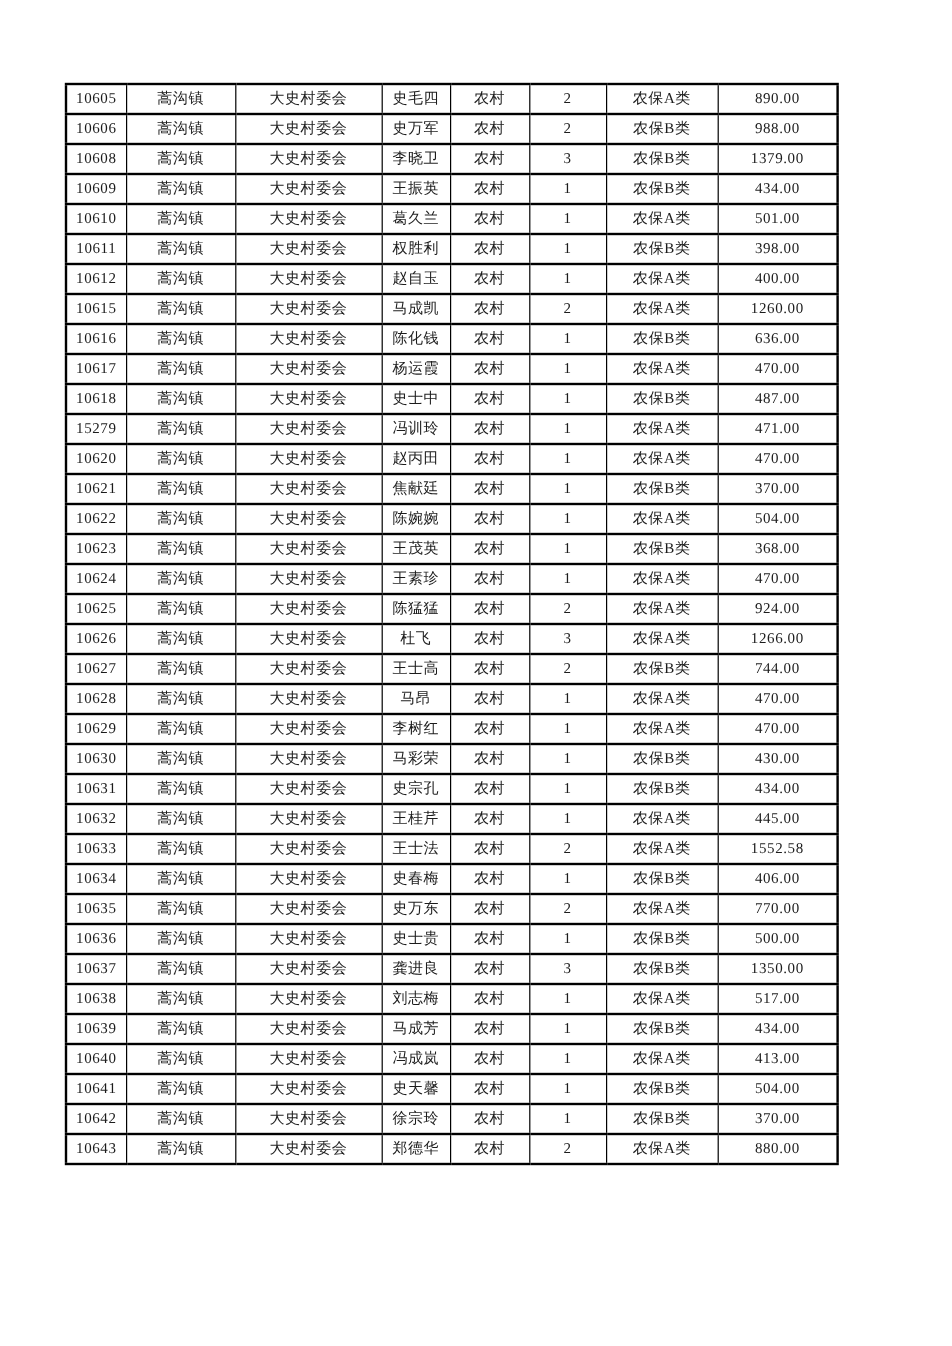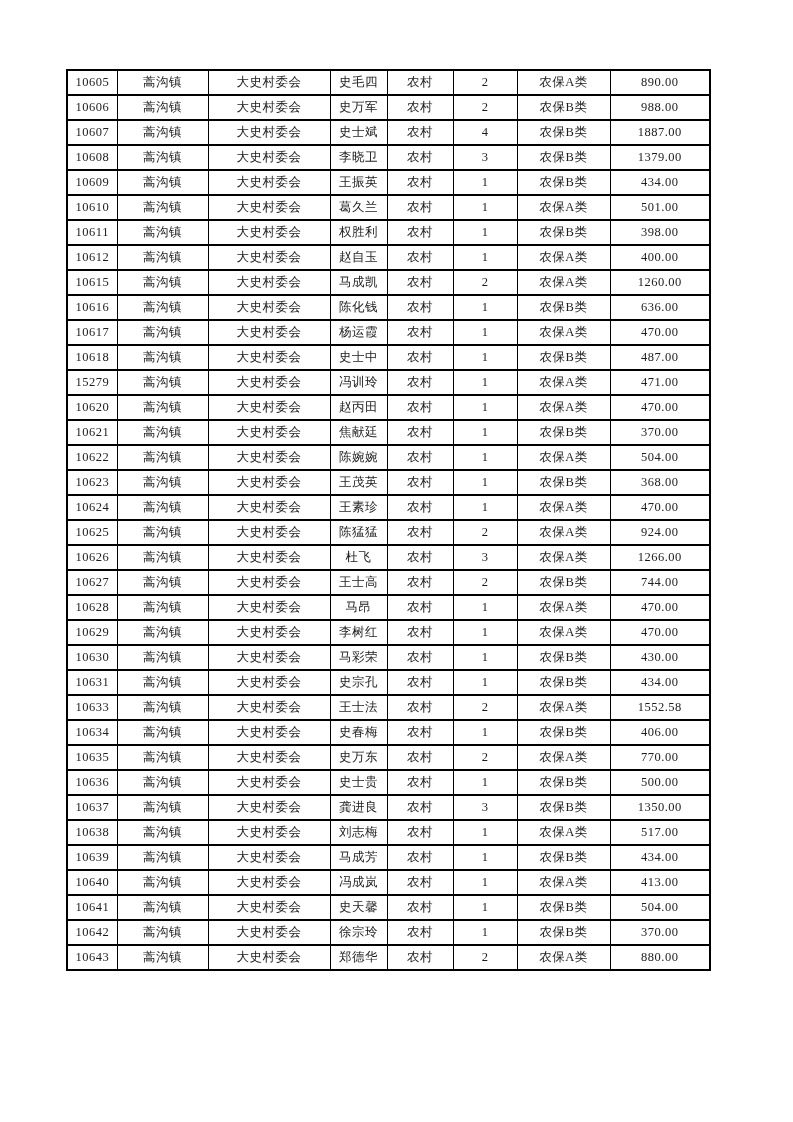--- a/index.html
+++ b/index.html
@@ -11,21 +11,21 @@
     position: relative;
     width: 793px;
     height: 1122px;
     background: #ffffff;
     overflow: hidden;
     font-family: "Liberation Serif", "DejaVu Serif", serif;
     color: #000000;
   }
   table.roster {
     position: absolute;
-    left: 66px;
+    left: 54px;
     top: 69px;
     width: 644px;
     border-collapse: collapse;
     table-layout: fixed;
     border: 2px solid #000000;
   }
   table.roster td {
     border-left: 1px solid #000000;
     border-right: 1px solid #000000;
     border-top: 2px solid #000000;
@@ -80,30 +80,20 @@
           <td>10606</td>
           <td>蒿沟镇</td>
           <td>大史村委会</td>
           <td>史万军</td>
           <td>农村</td>
           <td>2</td>
           <td>农保B类</td>
           <td>988.00</td>
         </tr>
         <tr>
-          <td>10607</td>
-          <td>蒿沟镇</td>
-          <td>大史村委会</td>
-          <td>史士斌</td>
-          <td>农村</td>
-          <td>4</td>
-          <td>农保B类</td>
-          <td>1887.00</td>
-        </tr>
-        <tr>
           <td>10608</td>
           <td>蒿沟镇</td>
           <td>大史村委会</td>
           <td>李晓卫</td>
           <td>农村</td>
           <td>3</td>
           <td>农保B类</td>
           <td>1379.00</td>
         </tr>
         <tr>
@@ -308,20 +298,30 @@
         </tr>
         <tr>
           <td>10631</td>
           <td>蒿沟镇</td>
           <td>大史村委会</td>
           <td>史宗孔</td>
           <td>农村</td>
           <td>1</td>
           <td>农保B类</td>
           <td>434.00</td>
+        </tr>
+        <tr>
+          <td>10632</td>
+          <td>蒿沟镇</td>
+          <td>大史村委会</td>
+          <td>王桂芹</td>
+          <td>农村</td>
+          <td>1</td>
+          <td>农保A类</td>
+          <td>445.00</td>
         </tr>
         <tr>
           <td>10633</td>
           <td>蒿沟镇</td>
           <td>大史村委会</td>
           <td>王士法</td>
           <td>农村</td>
           <td>2</td>
           <td>农保A类</td>
           <td>1552.58</td>

